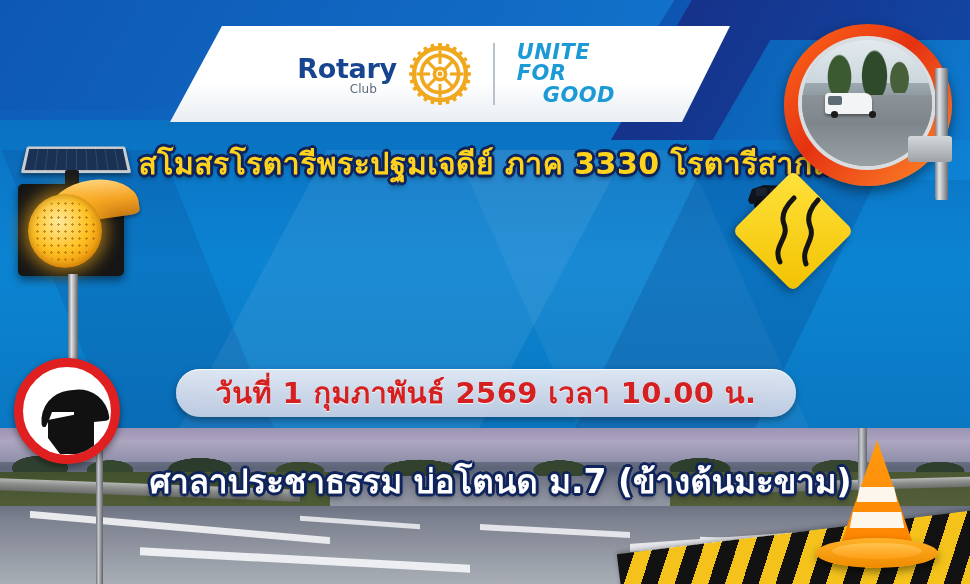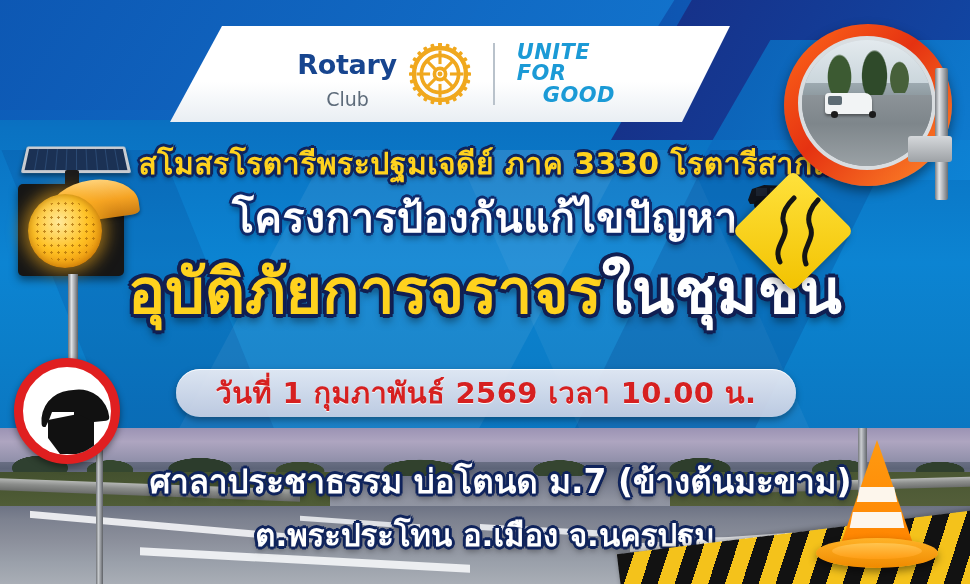--- a/index.html
+++ b/index.html
@@ -40,22 +40,22 @@
   .logo-banner{
     position:absolute;left:170px;top:26px;width:560px;height:96px;
     background:linear-gradient(180deg,#ffffff 0%,#ffffff 58%,#e9eef3 100%);
     clip-path:polygon(52px 0,560px 0,512px 96px,0 96px);
     box-shadow:0 2px 5px rgba(0,0,0,.28);
     display:flex;align-items:center;justify-content:center;gap:10px;
   }
   .logo-inner{display:flex;align-items:center;gap:12px;transform:translateX(6px);}
   .rot-words{display:flex;flex-direction:column;align-items:flex-end;line-height:1;}
   .rw-top{font-size:16px;color:#5d6b7a;letter-spacing:.2px;}
-  .rw-mid{font-size:27px;color:#17458f;font-weight:bold;letter-spacing:-.3px;margin:12px 0;}
-  .rw-bot{font-size:19px;color:#5d6b7a;align-self:flex-end;margin-right:28px;}
+  .rw-mid{font-size:27px;color:#17458f;font-weight:bold;letter-spacing:-.3px;margin:1px 0;}
+  .rw-bot{font-size:12px;color:#5d6b7a;align-self:flex-end;margin-right:20px;}
   .gear{width:62px;height:62px;flex:0 0 auto;}
   .divider{width:2px;height:62px;background:#b9c2cb;margin:0 10px;}
   .unite{display:flex;flex-direction:column;line-height:1.02;font-style:italic;font-weight:bold;
          color:#1b9ad6;font-size:21px;letter-spacing:.4px;}
   .unite .u2{margin-left:0;}
   .unite .u3{margin-left:26px;}
 
   
   .road{
     position:absolute;left:0;right:0;top:428px;height:156px;overflow:hidden;
@@ -320,31 +320,26 @@
       <div class="divider"></div>
       <div class="unite">
         <div class="u1">UNITE</div>
         <div class="u2">FOR</div>
         <div class="u3">GOOD</div>
       </div>
     </div>
   </div>
 
   <div class="txt line-org">สโมสรโรตารีพระปฐมเจดีย์ ภาค 3330 โรตารีสากล</div>
-  <div class="txt line-proj">โครงการป้องกันแก้ไขปัญหา</div>
-  <div class="txt line-main">
-    <span class="y">อุบัติภัยการจราจร</span><span class="w">ในชุมชน</span>
-  </div>
 
   <div class="pill">
     <span>วันที่ 1 กุมภาพันธ์ 2569 เวลา 10.00 น.</span>
   </div>
 
   <div class="txt loc1">ศาลาประชาธรรม บ่อโตนด ม.7 (ข้างต้นมะขาม)</div>
-  <div class="txt loc2">ต.พระประโทน อ.เมือง จ.นครปฐม</div>
 
   <div class="solar-unit">
     <div class="sol-panel"></div>
     <div class="sol-arm"></div>
     <div class="sol-box"></div>
     <div class="sol-visor"></div>
     <div class="sol-lens"></div>
     <div class="sol-pole"></div>
   </div>
 

